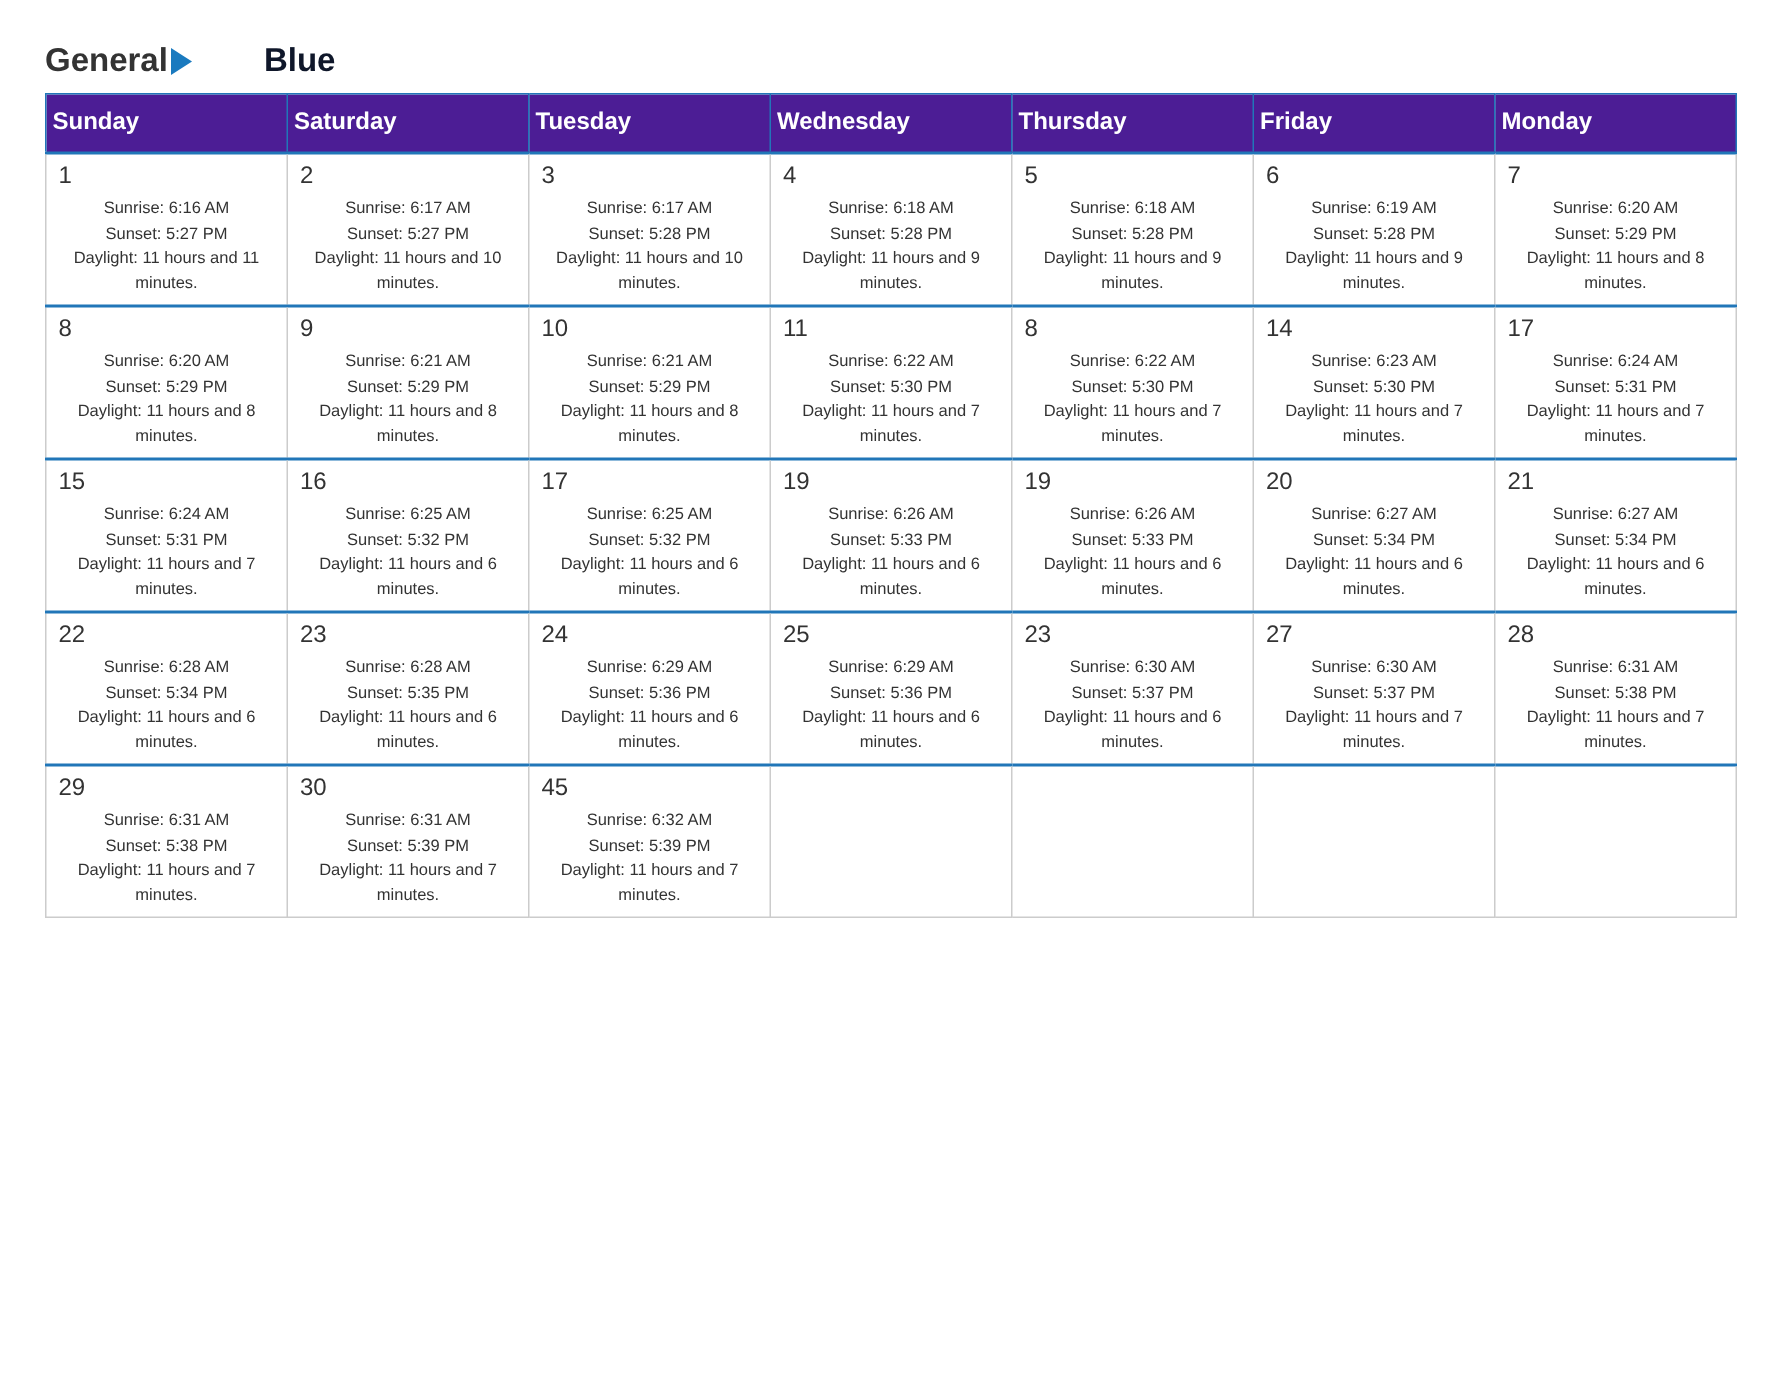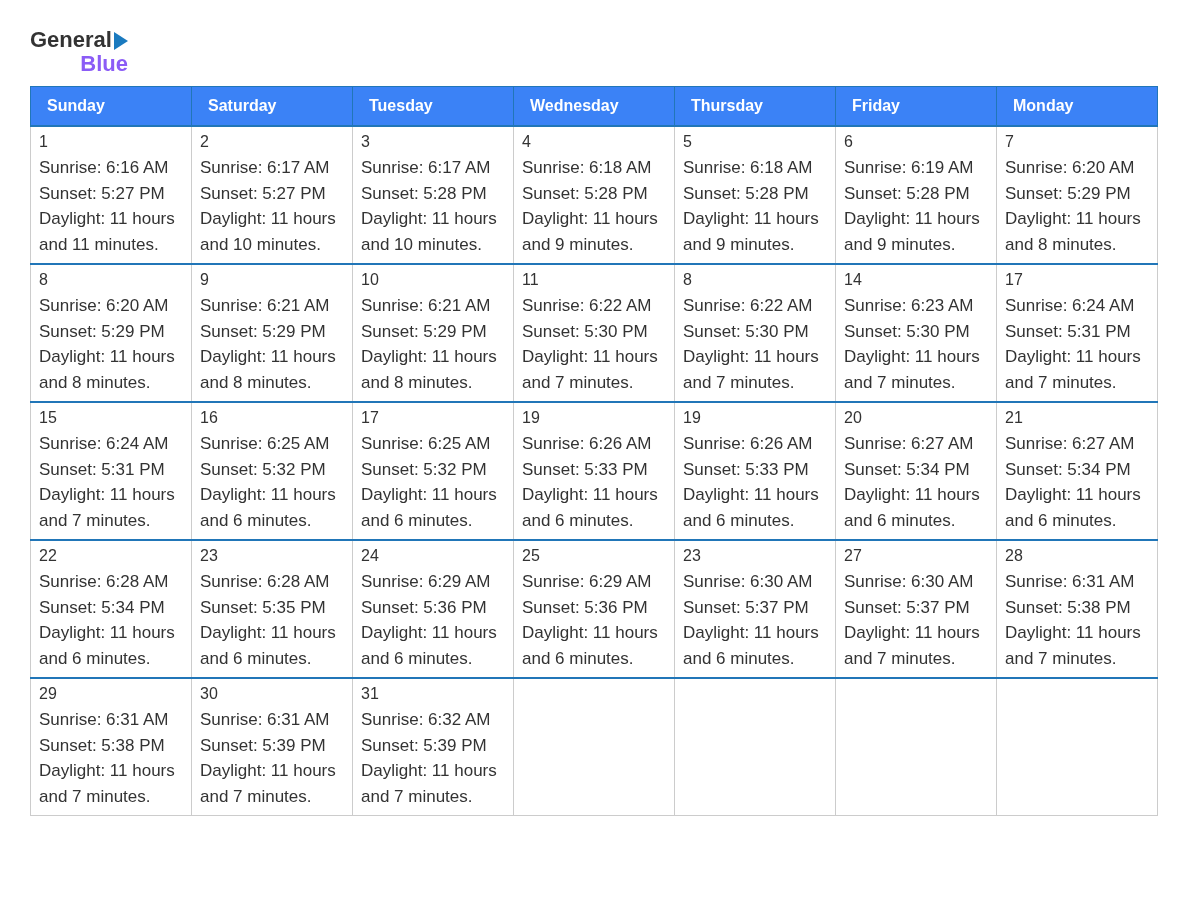--- a/index.html
+++ b/index.html
@@ -22,21 +22,22 @@
       gap: 4px;
       margin-top: 8px;
     }
     .logo-text {
       font-size: 22px;
       font-weight: bold;
       color: #333;
       line-height: 1.1;
     }
     .logo-blue {
-      color: #8b5cf6;
+      color: #0f172a;
+      margin-left: 48px;
     }
     .logo-arrow {
       width: 0;
       height: 0;
       border-left: 14px solid #1a7abf;
       border-top: 9px solid transparent;
       border-bottom: 9px solid transparent;
       margin-top: 2px;
     }
     .title-block {
@@ -52,61 +53,62 @@
       font-size: 22px;
       color: #555;
       margin-top: 4px;
     }
     table {
       width: 100%;
       border-collapse: collapse;
       margin-top: 8px;
     }
     th {
-      background-color: #3b82f6;
+      background-color: #4c1d95;
       color: #fff;
       font-size: 16px;
       font-weight: bold;
-      padding: 10px 16px;
+      padding: 10px 4px;
       text-align: left;
       border: 1px solid #2176b8;
     }
     td {
       vertical-align: top;
       border: 1px solid #ccc;
       border-top: 2px solid #2176b8;
       padding: 6px 8px;
       font-size: 13px;
       color: #333;
       width: 14.28%;
       min-height: 110px;
     }
     .day-num {
       font-size: 16px;
       font-weight: normal;
       margin-bottom: 4px;
     }
     .day-info {
-      font-size: 17px;
+      font-size: 11px;
       line-height: 1.5;
+      text-align: center;
     }
     td.empty {
       border-top: 2px solid #2176b8;
       background: #fff;
     }
     tr td {
       background: #fff;
     }
   </style>
 </head>
 <body>
 
 <div class="header">
   <div class="logo">
-    <div style="display:flex; flex-direction:column; align-items:flex-end;">
+    <div style="display:flex; flex-direction:row; align-items:flex-end;">
       <div style="display:flex; align-items:center; gap:2px;">
         <span class="logo-text">General</span>
         <div class="logo-arrow"></div>
       </div>
       <span class="logo-text logo-blue">Blue</span>
     </div>
   </div>
   <div class="title-block">
     <div class="month-title"></div>
     <div class="location"></div>
@@ -369,21 +371,21 @@
         </td>
         <td>
           <div class="day-num">30</div>
           <div class="day-info">
             Sunrise: 6:31 AM<br>
             Sunset: 5:39 PM<br>
             Daylight: 11 hours and 7 minutes.
           </div>
         </td>
         <td>
-          <div class="day-num">31</div>
+          <div class="day-num">45</div>
           <div class="day-info">
             Sunrise: 6:32 AM<br>
             Sunset: 5:39 PM<br>
             Daylight: 11 hours and 7 minutes.
           </div>
         </td>
         <td class="empty"></td>
         <td class="empty"></td>
         <td class="empty"></td>
         <td class="empty"></td>

